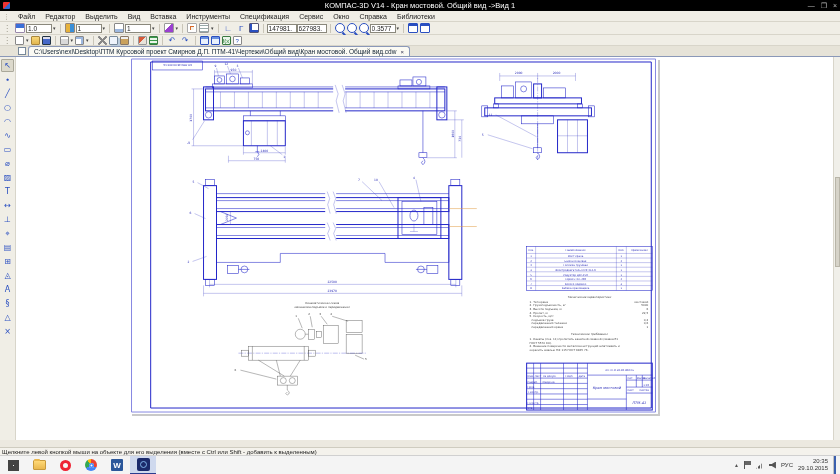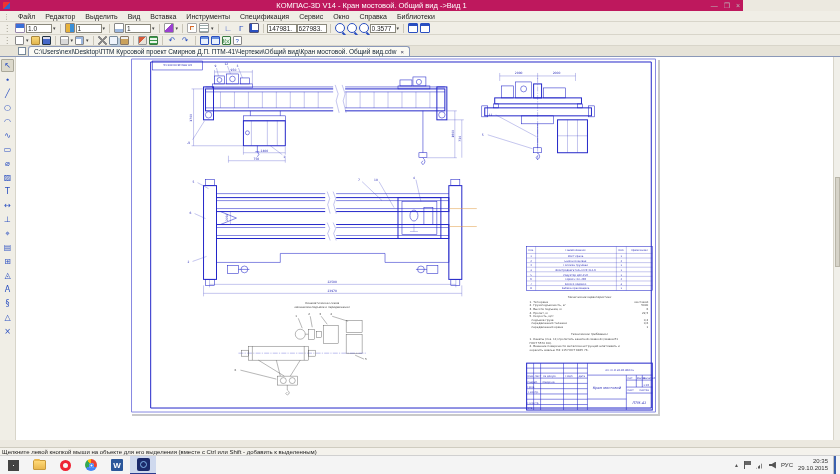--- a/index.html
+++ b/index.html
@@ -1,20 +1,20 @@
 <!DOCTYPE html>
 <html><head>
 <meta charset="utf-8">
 <style>
   html,body{margin:0;padding:0;background:#777;}
   *{box-sizing:border-box;}
   .screen{position:relative;width:840px;height:474px;background:#ece9e0;overflow:hidden;
           font-family:"Liberation Sans","DejaVu Sans",sans-serif;}
   
-  .titlebar{position:absolute;left:0;top:0;width:743px;height:11px;background:#be185d;color:#fff;
+  .titlebar{position:absolute;left:0;top:0;width:840px;height:11px;background:#000000;color:#fff;
             font-size:7.5px;line-height:11px;}
   .titlebar .tlogo{position:absolute;left:3px;top:2px;width:7px;height:7px;
             background:linear-gradient(135deg,#e33 50%,#36c 50%);border-radius:1px;}
   .titlebar .ttext{position:absolute;left:0;right:0;text-align:center;}
   .winbtns{position:absolute;right:3px;top:0;height:11px;display:flex;gap:6px;color:#bbb;font-size:7px;line-height:11px;}
   
   .menubar{position:absolute;left:0;top:11px;width:840px;height:11px;background:#f0eee6;
            border-bottom:1px solid #d8d5ca;font-size:7px;line-height:11px;color:#222;display:flex;}
   .menubar .grip{color:#9a9788;margin:0 3px;font-size:7px;}
   .menubar span.mi{padding:0 5px;}

